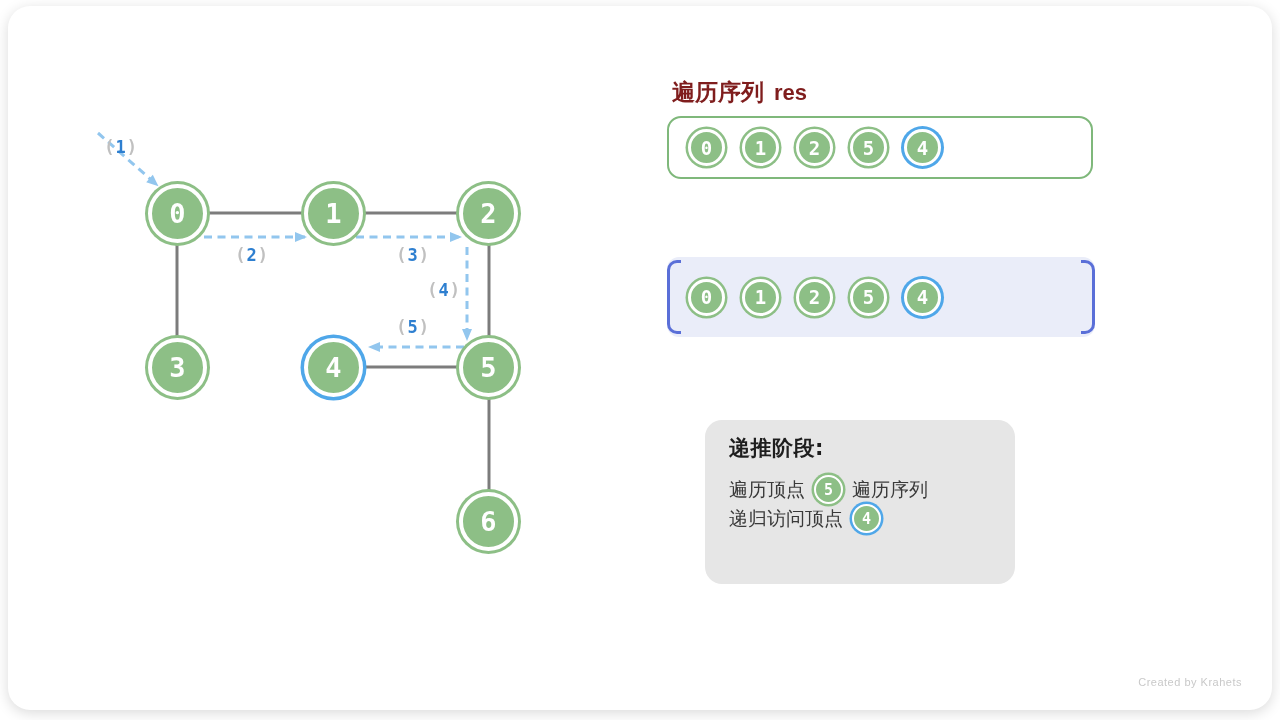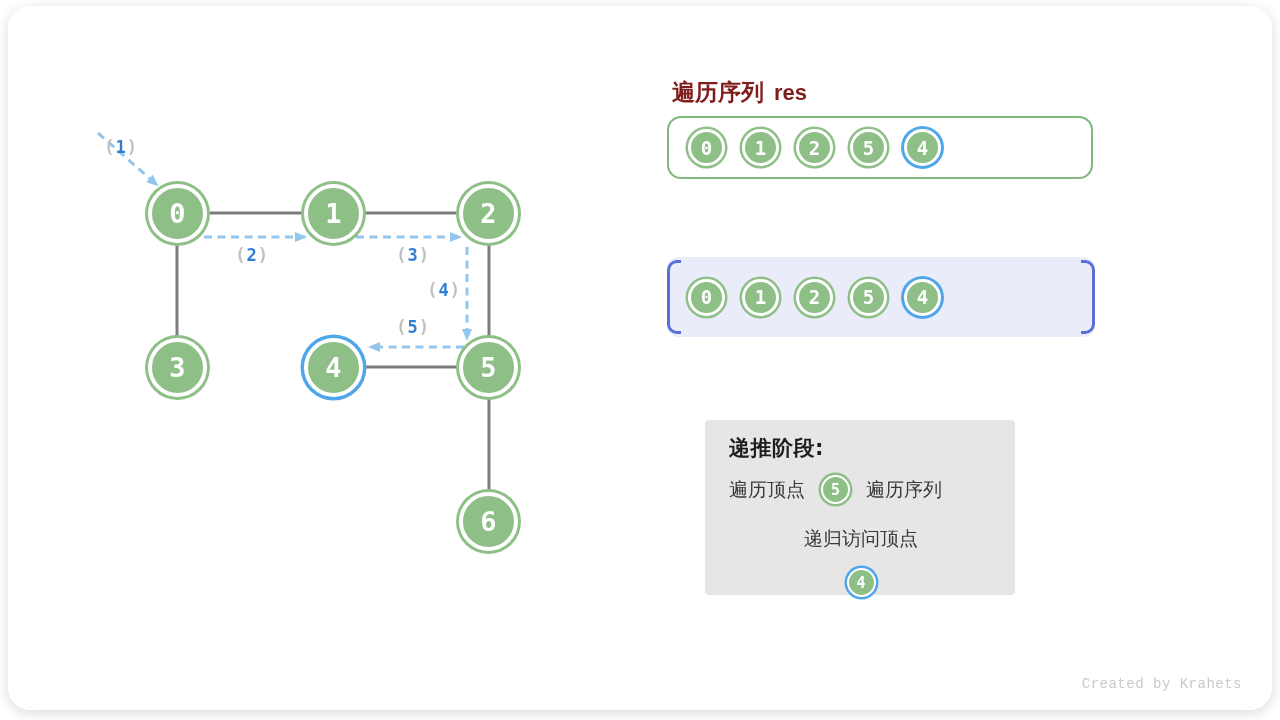--- a/index.html
+++ b/index.html
@@ -68,41 +68,41 @@
     box-shadow:0 0 0 2.5px #8DBF86;
     display:flex; align-items:center; justify-content:center;
     color:#ffffff; font-family:"DejaVu Sans Mono","Liberation Mono",monospace;
     font-size:19px; font-weight:bold; flex:0 0 auto;
   }
   .snode.hl { box-shadow:0 0 0 3px #4FA7E9; }
 
   
   .info-box {
     position:absolute; left:705px; top:420px; width:264px; height:146px;
-    background:#E6E6E6; border-radius:4px; padding:14px 22px 15px 24px;
+    background:#E6E6E6; border-radius:17px; padding:14px 22px 4px 24px;
     color:#3A3A3A;
   }
   .info-title { font-size:21px; font-weight:bold; color:#1E1E1E; letter-spacing:0.5px; }
-  .info-row { display:flex; align-items:center; gap:16px; font-size:19px; margin-top:13px; white-space:nowrap; }
-  .info-row + .info-row { margin-top:22px;flex-direction:column; }
+  .info-row { display:flex; align-items:center; gap:9px; font-size:19px; margin-top:13px; white-space:nowrap; }
+  .info-row + .info-row { margin-top:0; }
   .inode {
     width:25px; height:25px; border-radius:50%;
     background:#8DBF86; border:2.5px solid #ffffff;
     box-shadow:0 0 0 2.5px #8DBF86;
     display:flex; align-items:center; justify-content:center;
     color:#ffffff; font-family:"DejaVu Sans Mono","Liberation Mono",monospace;
     font-size:15px; font-weight:bold; flex:0 0 auto;
   }
   .inode.hl { box-shadow:0 0 0 2.5px #4FA7E9; }
 
   
   .credit {
     position:absolute; right:38px; top:676px;
-    font-family:Liberation Mono, monospace;
-    font-size:14px; color:#C9C9C9; letter-spacing:0.5px;
+    font-family:Liberation Sans, sans-serif;
+    font-size:11px; color:#C9C9C9; letter-spacing:0.5px;
   }
 </style>
 </head>
 <body>
 
 <div class="canvas">
   <div class="card"></div>
 
   <svg class="graph-svg" width="640" height="600" viewBox="0 0 640 600">
     <defs>

